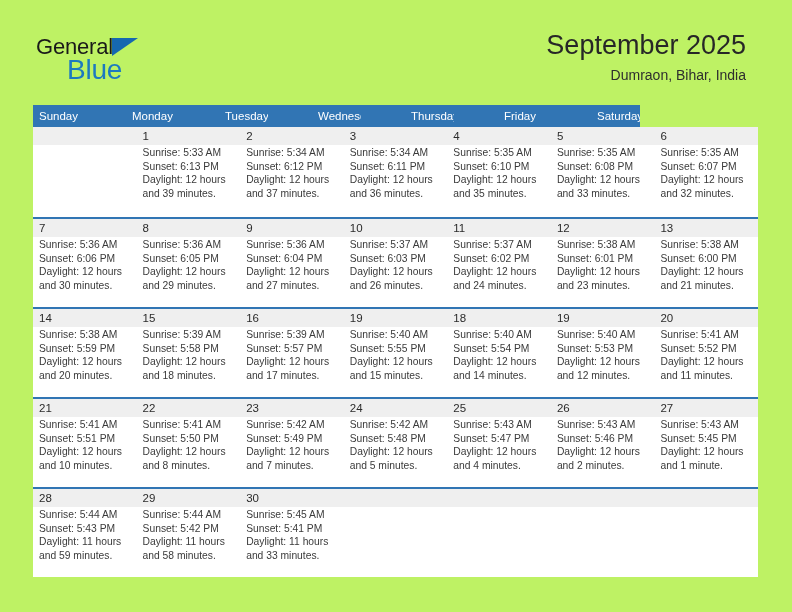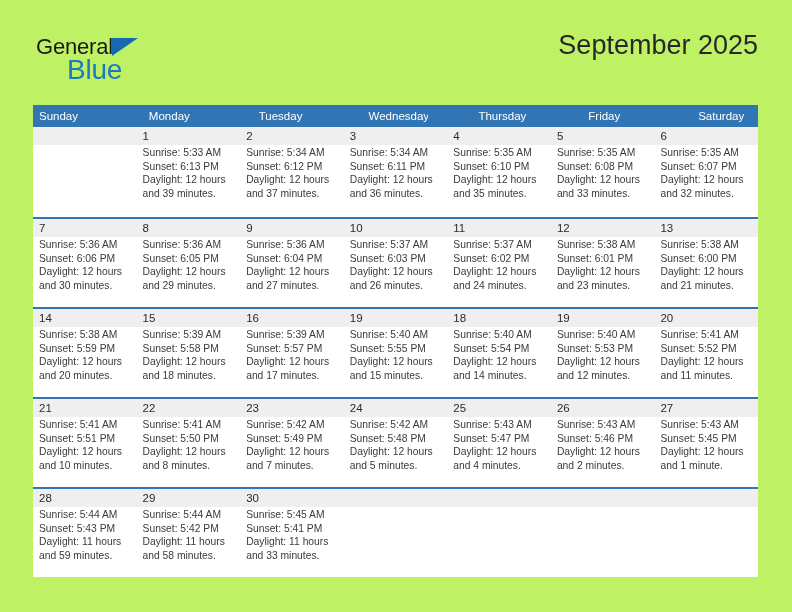--- a/index.html
+++ b/index.html
@@ -58,21 +58,21 @@
     left: 31px;
     top: 23px;
     font-size: 28px;
     color: #1c79c0;
     letter-spacing: -0.2px;
     line-height: 26px;
   }
 
   .title-block {
     position: absolute;
-    right: 0;
+    right: 12px;
     top: 0;
     text-align: right;
   }
   .month-title {
     font-size: 27px;
     color: #272727;
     line-height: 34px;
     font-weight: normal;
     white-space: nowrap;
   }
@@ -87,21 +87,21 @@
   
   .calendar {
     position: absolute;
     left: 33px;
     top: 105px;
     width: 725px;
   }
 
   .weekday-row {
     display: flex;
-    width: 725px;
+    width: 607px;
     height: 22px;
     background: #3175b4;
     gap: 44px;
   }
   .weekday-cell {
     flex: 1 1 0;
     min-width: 0;
     color: #ffffff;
     font-size: 11.5px;
     line-height: 22px;
@@ -162,20 +162,21 @@
   <div class="header">
 
     <div class="logo">
       <span class="logo-general">General</span>
       <span class="logo-triangle"></span>
       <span class="logo-blue">Blue</span>
     </div>
 
     <div class="title-block">
       <div class="month-title">September 2025</div>
+      <div class="location-sub">Dumraon, Bihar, India</div>
     </div>
 
   </div>
 
   <div class="calendar">
 
     <div class="weekday-row">
       <div class="weekday-cell">Sunday</div>
       <div class="weekday-cell">Monday</div>
       <div class="weekday-cell">Tuesday</div>

